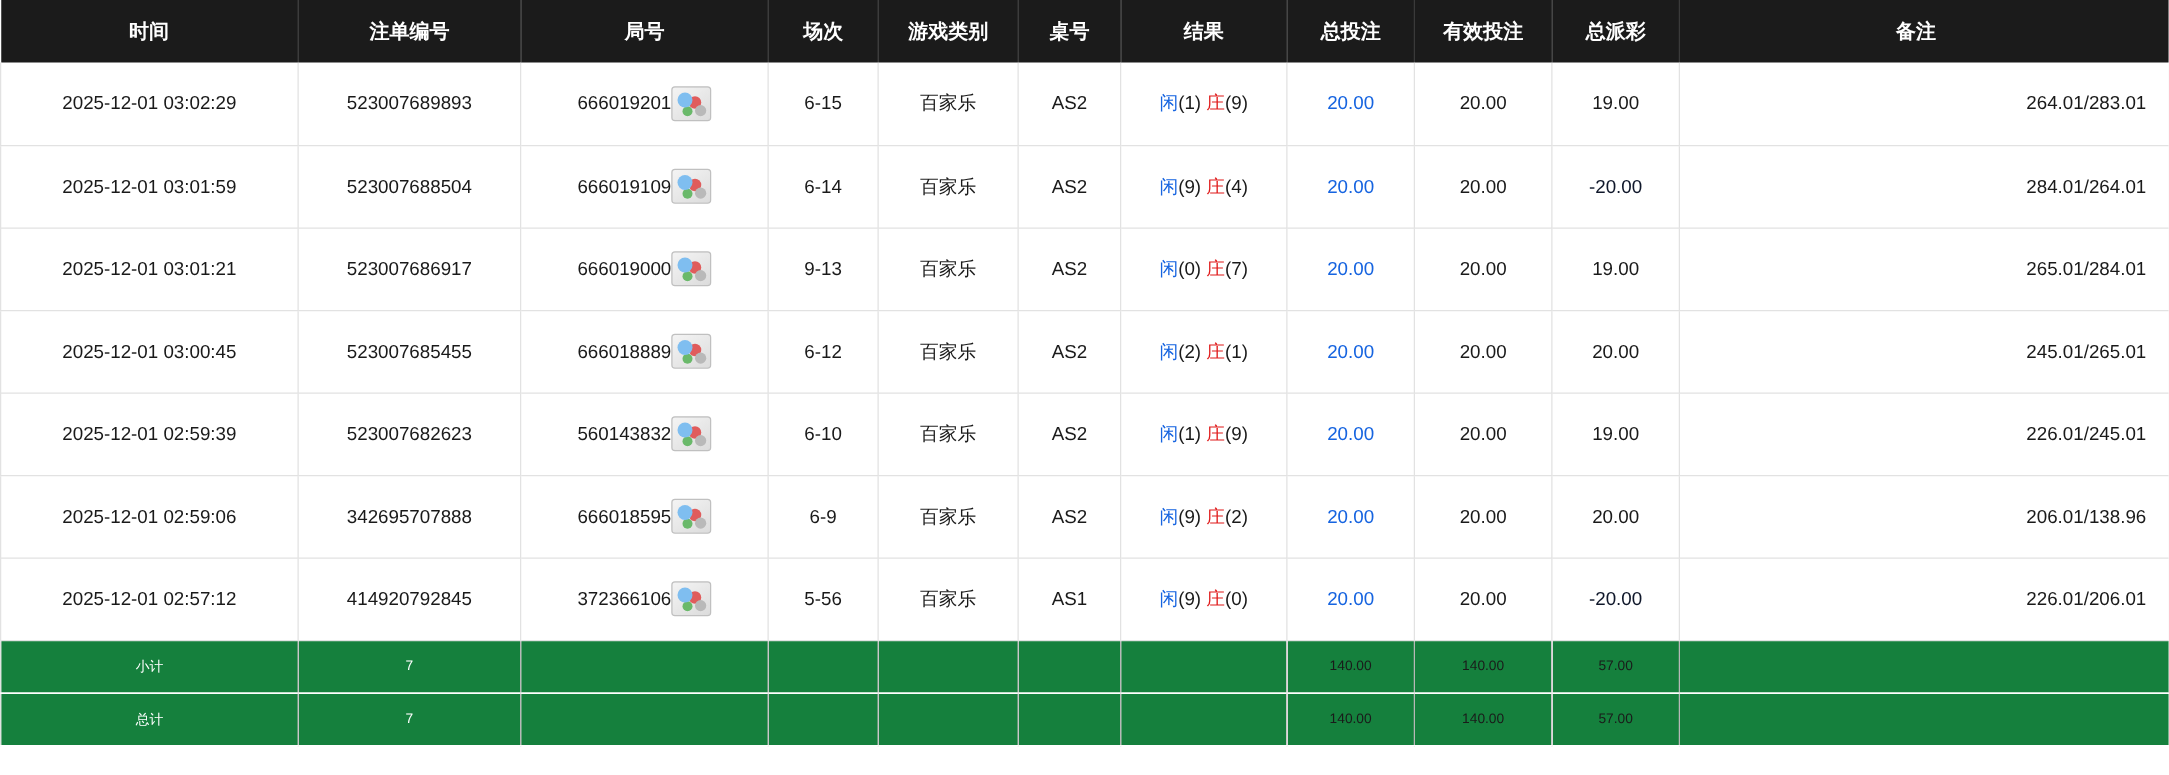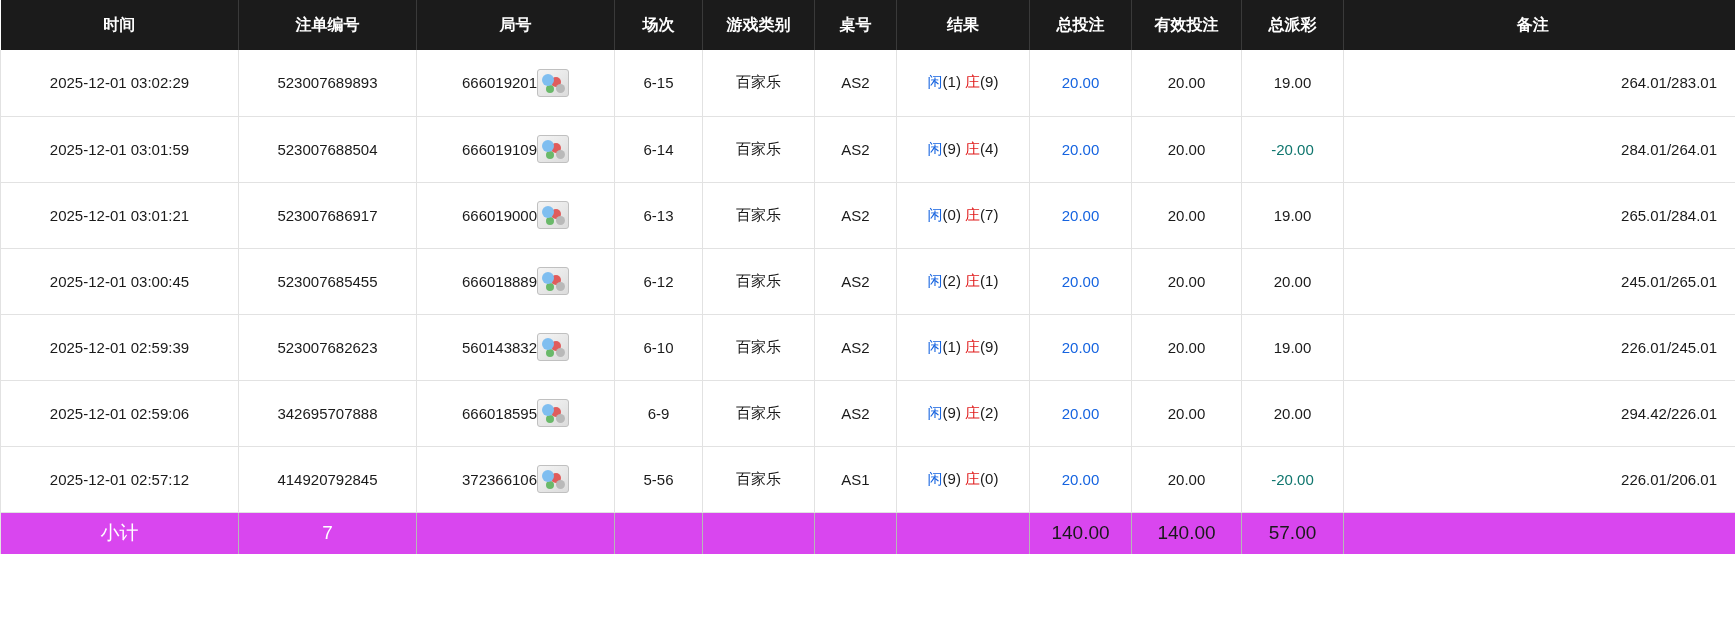--- a/index.html
+++ b/index.html
@@ -87,28 +87,28 @@
     bottom: 3px;
     width: 9px;
     height: 9px;
     border-radius: 50%;
     background: #b9b9b9;
   }
   .result-p { color: #1664e0; }
   .result-b { color: #e01b1b; }
   .result-neutral { color: #1a1a1a; }
   .amount-blue { color: #1664e0; }
-  .amount-red { color: #0f766e; }
+  .amount-red { color: #0f172a; }
   .remark { text-align: right !important; padding-right: 18px !important; }
   .col-remark-head { text-align: right; padding-right: 18px !important; }
   tbody tr.summary-row td {
-    background: #d946ef;
+    background: #15803d;
     color: #ffffff;
     height: 42px;
-    font-size: 19px;
+    font-size: 11px;
     border-bottom: 1px solid #ffffff;
     border-right: 1px solid #b7b7b7;
   }
   tbody tr.summary-row td.num {
     color: #1a1a1a;
   }
   tbody tr.summary-row td:last-child {
     border-right: none;
   }
 </style>
@@ -193,21 +193,21 @@
 
       <tr class="data-row">
         <td>2025-12-01 03:01:21</td>
         <td>523007686917</td>
         <td>
           <span class="cell-inner">
             <span>666019000</span>
             <span class="round-icon"></span>
           </span>
         </td>
-        <td>6-13</td>
+        <td>9-13</td>
         <td>百家乐</td>
         <td>AS2</td>
         <td>
           <span class="result-p">闲</span><span class="result-neutral">(0)</span>
           <span class="result-b">庄</span><span class="result-neutral">(7)</span>
         </td>
         <td class="amount-blue">20.00</td>
         <td>20.00</td>
         <td>19.00</td>
         <td class="remark">265.01/284.01</td>
@@ -269,21 +269,21 @@
         <td>6-9</td>
         <td>百家乐</td>
         <td>AS2</td>
         <td>
           <span class="result-p">闲</span><span class="result-neutral">(9)</span>
           <span class="result-b">庄</span><span class="result-neutral">(2)</span>
         </td>
         <td class="amount-blue">20.00</td>
         <td>20.00</td>
         <td>20.00</td>
-        <td class="remark">294.42/226.01</td>
+        <td class="remark">206.01/138.96</td>
       </tr>
 
       <tr class="data-row">
         <td>2025-12-01 02:57:12</td>
         <td>414920792845</td>
         <td>
           <span class="cell-inner">
             <span>372366106</span>
             <span class="round-icon"></span>
           </span>
@@ -308,16 +308,29 @@
         <td></td>
         <td></td>
         <td></td>
         <td></td>
         <td class="num">140.00</td>
         <td class="num">140.00</td>
         <td class="num">57.00</td>
         <td></td>
       </tr>
 
+      <tr class="summary-row">
+        <td>总计</td>
+        <td>7</td>
+        <td></td>
+        <td></td>
+        <td></td>
+        <td></td>
+        <td></td>
+        <td class="num">140.00</td>
+        <td class="num">140.00</td>
+        <td class="num">57.00</td>
+        <td></td>
+      </tr>
 
     </tbody>
   </table>
 </div>
 
 </body></html>

